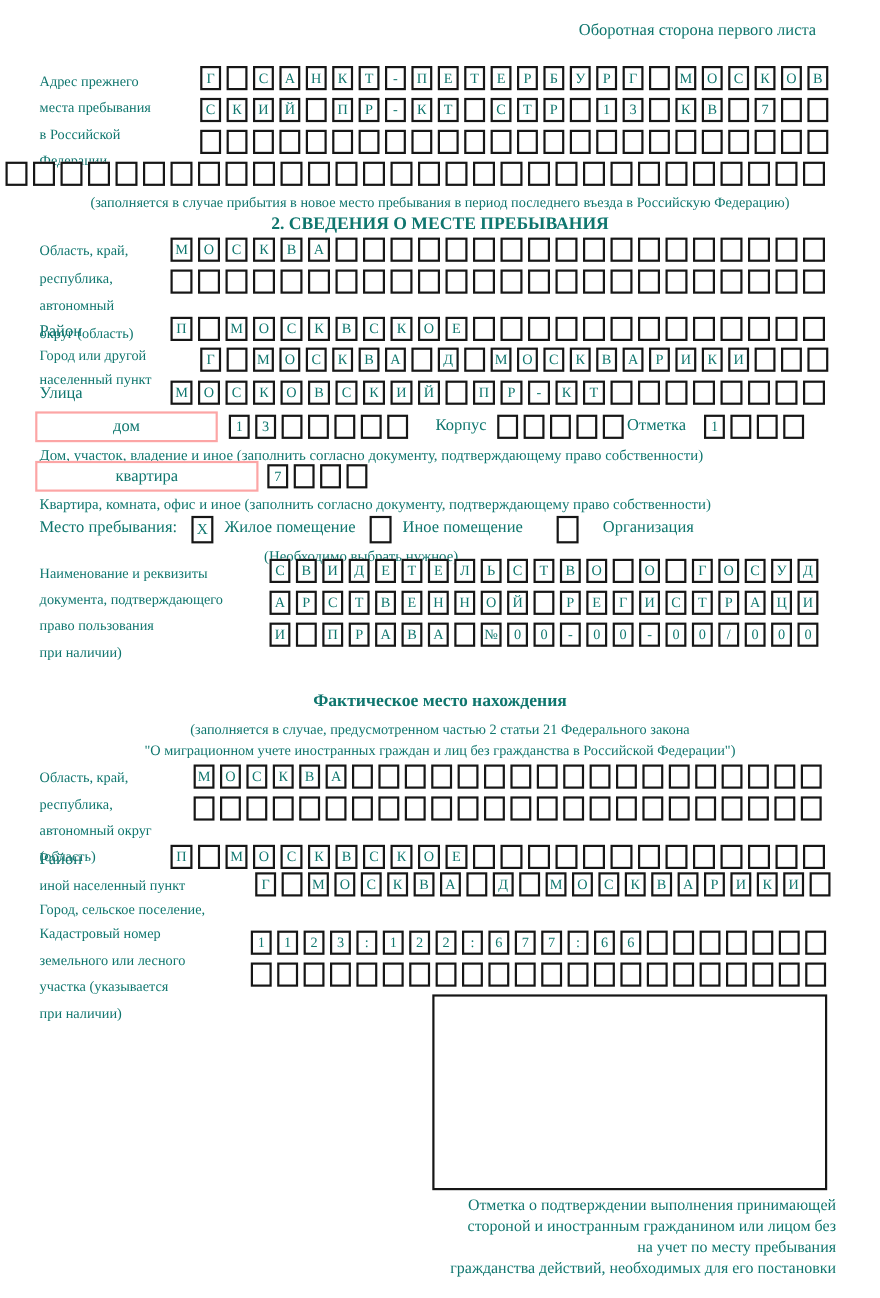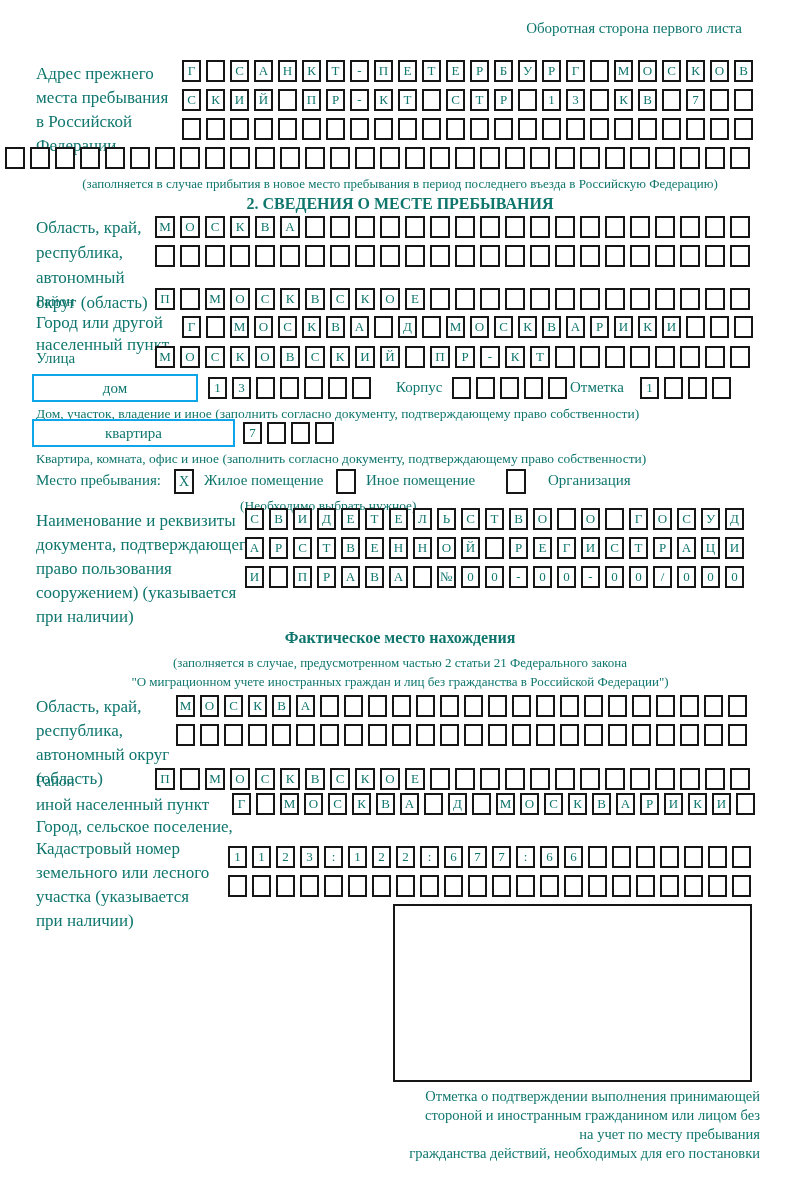--- a/index.html
+++ b/index.html
@@ -2,36 +2,36 @@
 <html><head>
 <meta charset="utf-8">
 <style>
   * { margin:0; padding:0; box-sizing:border-box; }
   body { background:#fff; }
   .page {
     position:relative; width:800px; height:1180px; background:#fff;
     font-family:"Liberation Serif", serif; color:#0f766e; overflow:hidden;
   }
   .hdr { position:absolute; font-size:15px; }
-  .lbl { position:absolute; font-size:17px; line-height:24px; }
+  .lbl { position:absolute; font-size:13px; line-height:24px; }
   .lbl.lh25 { line-height:25px; }
   .lbl.lh22 { line-height:22px; }
   .slbl { position:absolute; font-size:15px; white-space:nowrap;font-family:Liberation Serif, serif; }
   .cap { position:absolute; font-size:13px; white-space:nowrap; }
   .center { left:0; width:800px; text-align:center; }
   .title { position:absolute; left:0; width:800px; text-align:center;
            font-weight:bold; font-size:16px; }
   .cellrow { position:absolute; display:flex; gap:5px; }
   .cell {
     width:19px; height:22px; border:2px solid #161616; background:#fff;
     font-size:13px; line-height:18px; text-align:center; flex:0 0 auto;
   }
   .cellrow.wide .cell { width:20px; }
   .fieldbox {
-    position:absolute; height:28px; border:2px solid #0ea5e9; background:#fff;
+    position:absolute; height:28px; border:2px solid #fca5a5; background:#fff;
     display:flex; align-items:center; justify-content:center; font-size:15px;
   }
   .chk {
     position:absolute; width:20px; height:25px; border:2px solid #161616;
     background:#fff; font-size:14px; line-height:21px; text-align:center;
   }
   .stampbox { position:absolute; border:2px solid #161616; background:#fff; }
   .stampcap { position:absolute; font-size:14.5px; line-height:19px; text-align:right; }
 </style>
 </head>
@@ -355,21 +355,20 @@
   <div class="chk" style="left:506px; top:469px">
     <span></span>
   </div>
   <div class="slbl" style="left:548px; top:472px">Организация</div>
   <div class="cap" style="left:240px; top:498px; font-size:13.5px">(Необходимо выбрать нужное)</div>
 
   <div class="lbl" style="left:36px; top:509px">
     <div>Наименование и реквизиты</div>
     <div>документа, подтверждающего</div>
     <div>право пользования</div>
-    <div>сооружением) (указывается</div>
     <div>при наличии)</div>
   </div>
   <div class="cellrow" style="left:245px; top:508px">
       <div class="cell">С</div>
       <div class="cell">В</div>
       <div class="cell">И</div>
       <div class="cell">Д</div>
       <div class="cell">Е</div>
       <div class="cell">Т</div>
       <div class="cell">Е</div>

